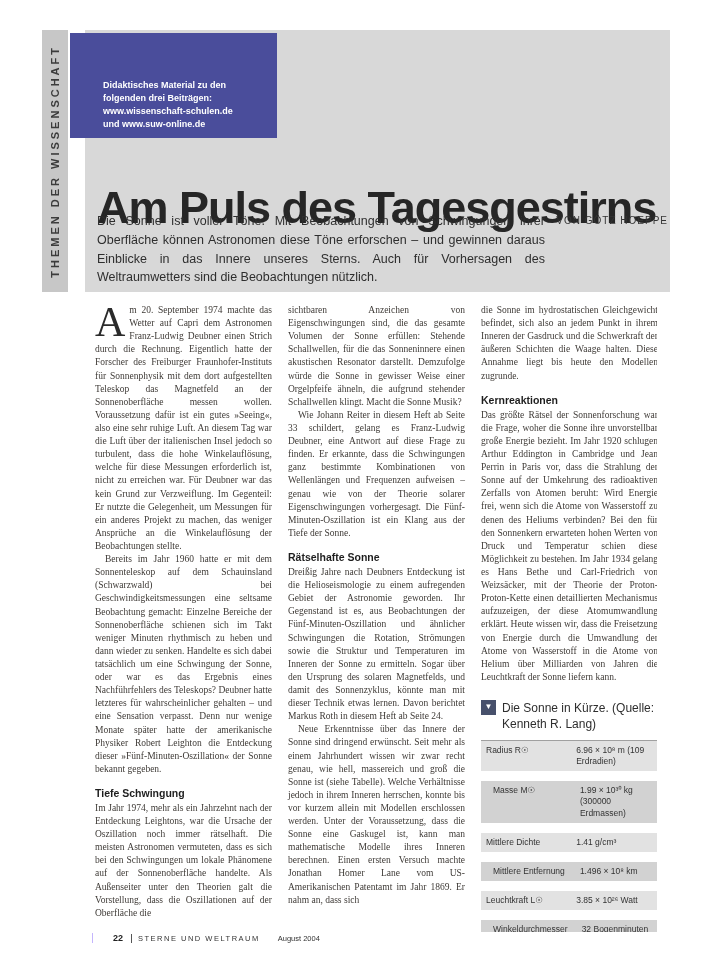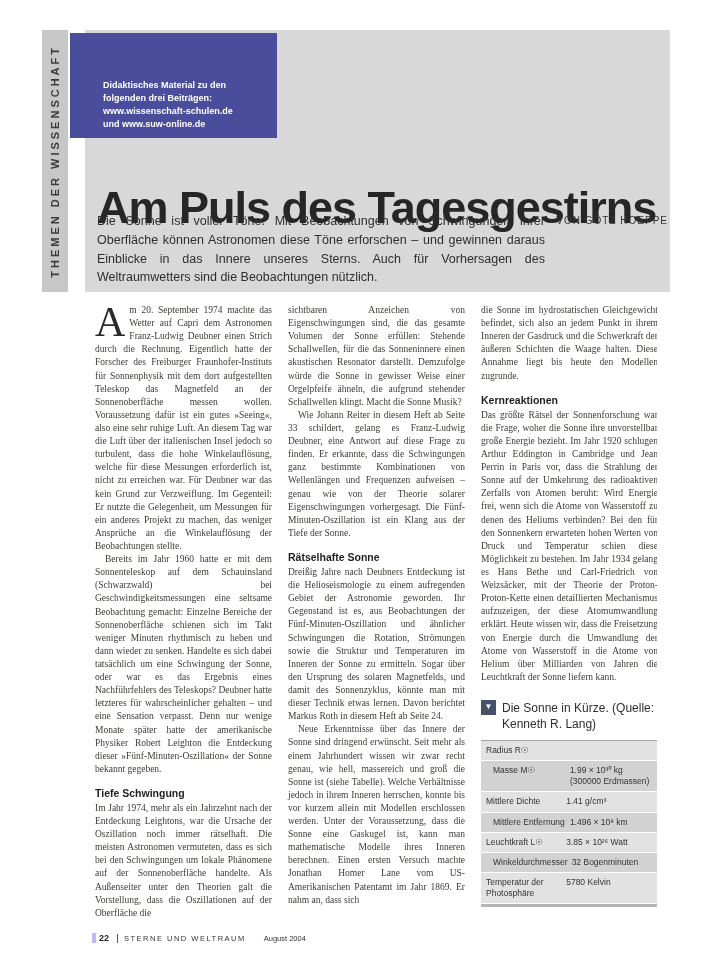--- a/index.html
+++ b/index.html
@@ -37,29 +37,29 @@
           font-family:"Liberation Sans",sans-serif;}
   .dropcap{float:left;font-family:"Liberation Serif","DejaVu Serif",serif;font-size:42px;
            line-height:33px;padding:2px 4px 0 0;color:#2b2b2b;}
 
   
   .tbl-caption{display:flex;gap:6px;margin:16px 0 8px 0;align-items:flex-start;}
   .cap-icon{flex:0 0 15px;width:15px;height:15px;background:#47506b;color:#ffffff;
             display:flex;align-items:center;justify-content:center;font-size:8px;line-height:1;}
   .cap-text{font-size:12px;line-height:1.35;color:#2e2e2e;}
   .suntable{width:100%;border-top:1px solid #a0a0a0;border-bottom:3px solid #b5b5b5;}
-  .trow{display:flex;margin-bottom:1px;font-size:8.5px;line-height:1.3;color:#333333;}
+  .trow{display:flex;margin-bottom:10px;font-size:8.5px;line-height:1.3;color:#333333;gap:10px;}
   .trow.light{background:#e2e2e2;}
   .trow.dark{background:#d2d2d2;padding-left:7px;}
   .trow .tl{flex:0 0 47%;box-sizing:border-box;padding:4px 2px 4px 5px;}
   .trow .tv{flex:1;box-sizing:border-box;padding:4px 4px 4px 2px;}
 
   
   .footer{position:absolute;left:92px;top:933px;display:flex;align-items:baseline;gap:8px;}
-  .pagenum{font-size:9px;font-weight:700;color:#222;border-left:4px solid #c4b5fd;padding-left:3px;}
+  .pagenum{font-size:9px;font-weight:700;color:#222;border-left:1px solid #c4b5fd;padding-left:20px;}
   .magname{font-size:7.5px;letter-spacing:1.5px;color:#333;border-left:1px solid #555;padding-left:6px;}
   .issue{font-size:7.5px;color:#333;margin-left:10px;}
 </style>
 </head>
 <body>
 
 <div id="page">
 
   <div class="strip">
     <span class="strip-label">THEMEN DER WISSENSCHAFT</span>
@@ -101,20 +101,21 @@
       <p>Das größte Rätsel der Sonnenforschung war die Frage, woher die Sonne ihre unvorstellbar große Energie bezieht. Im Jahr 1920 schlugen Arthur Eddington in Cambridge und Jean Perrin in Paris vor, dass die Strahlung der Sonne auf der Umkehrung des radioaktiven Zerfalls von Atomen beruht: Wird Energie frei, wenn sich die Atome von Wasserstoff zu denen des Heliums verbinden? Bei den für den Sonnenkern erwarteten hohen Werten von Druck und Temperatur schien diese Möglichkeit zu bestehen. Im Jahr 1934 gelang es Hans Bethe und Carl-Friedrich von Weizsäcker, mit der Theorie der Proton-Proton-Kette einen detaillierten Mechanismus aufzuzeigen, der diese Atomumwandlung erklärt. Heute wissen wir, dass die Freisetzung von Energie durch die Umwandlung der Atome von Wasserstoff in die Atome von Helium über Milliarden von Jahren die Leuchtkraft der Sonne liefern kann.</p>
 
       <div class="tbl-caption">
         <span class="cap-icon">▼</span>
         <span class="cap-text">Die Sonne in Kürze. (Quelle: Kenneth R. Lang)</span>
       </div>
 
       <div class="suntable">
         <div class="trow light">
           <span class="tl">Radius R☉</span>
+          <span class="tv">6.96 × 10⁸ m (109 Erdradien)</span>
         </div>
         <div class="trow dark">
           <span class="tl">Masse M☉</span>
           <span class="tv">1.99 × 10³⁰ kg (300000 Erdmassen)</span>
         </div>
         <div class="trow light">
           <span class="tl">Mittlere Dichte</span>
           <span class="tv">1.41 g/cm³</span>
         </div>
         <div class="trow dark">

